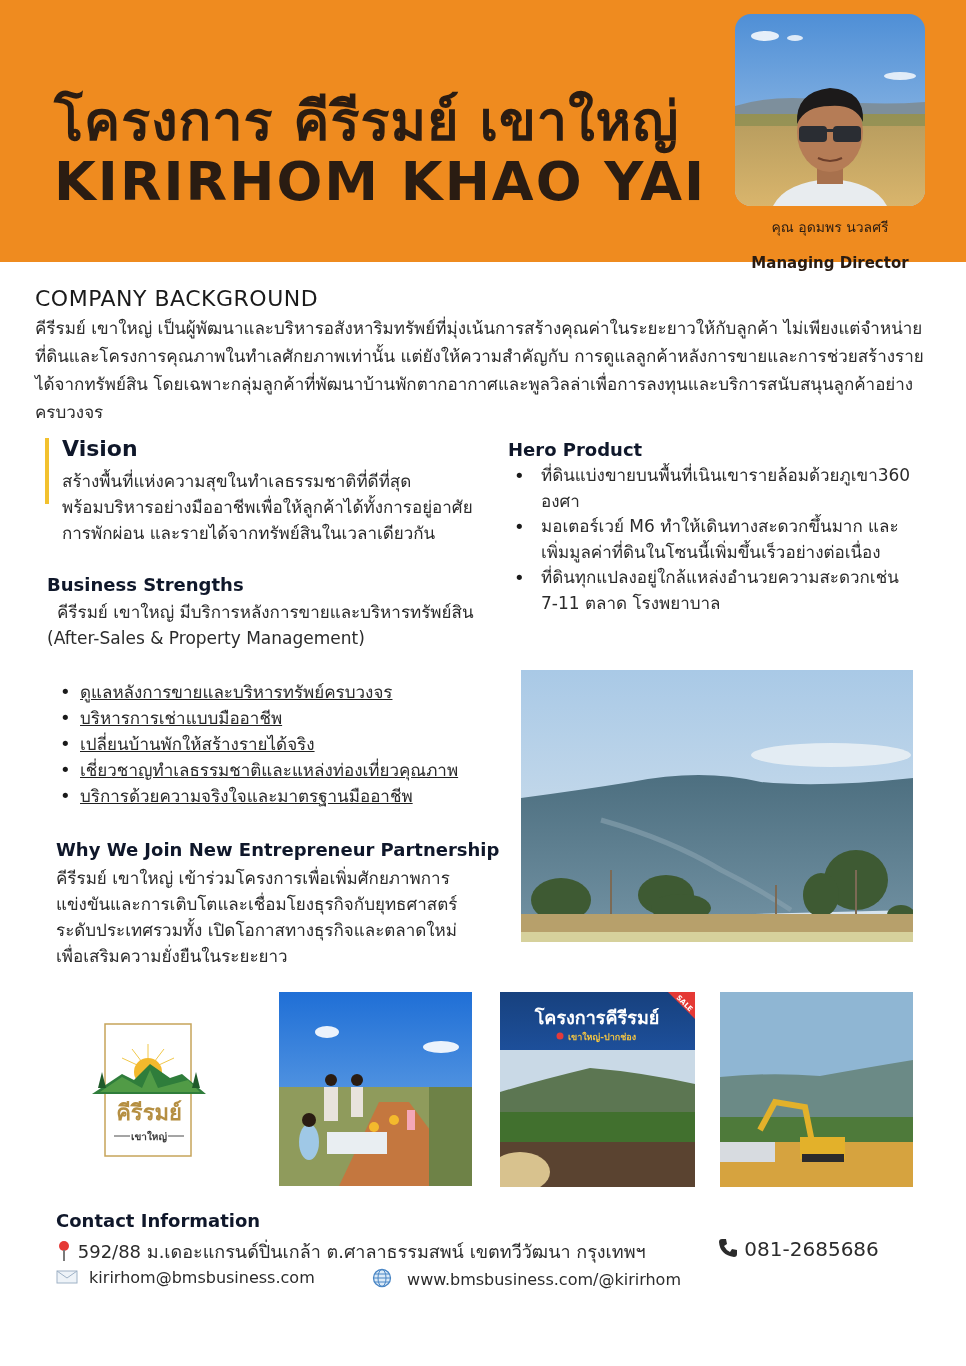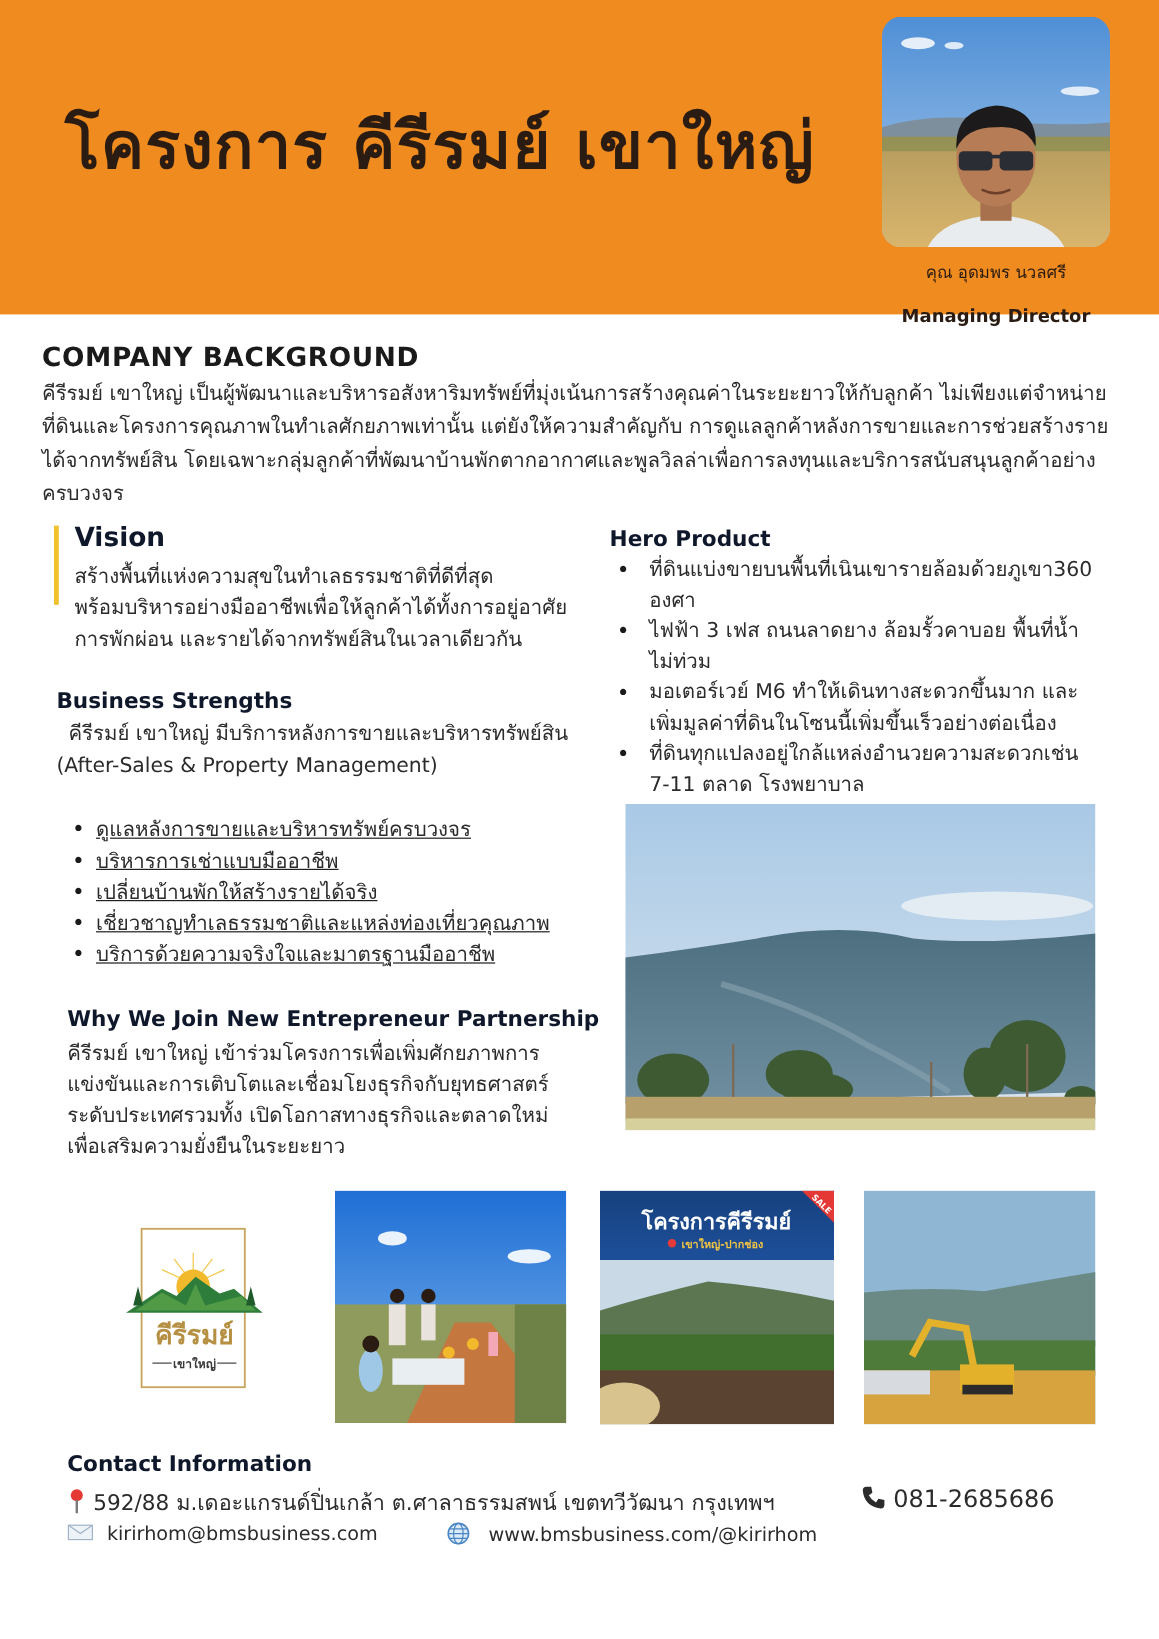--- a/index.html
+++ b/index.html
@@ -8,21 +8,21 @@
 
   
   .header { position: absolute; left: 0; top: 0; width: 966px; height: 262px; background: #ef8b1f; }
   .title-th { position: absolute; left: 54px; top: 95px; font-family: "DejaVu Sans", sans-serif; font-weight: bold; font-size: 54px; color: #2a1c12; letter-spacing: 1px; line-height: 1; white-space: nowrap; text-align: center; }
   .title-en { position: absolute; left: 54px; top: 155px; font-family: "DejaVu Sans", sans-serif; font-weight: bold; font-size: 54px; color: #2a1c12; letter-spacing: 2px; line-height: 1; white-space: nowrap; }
   .photo { position: absolute; left: 735px; top: 14px; width: 190px; height: 192px; border-radius: 16px; overflow: hidden; }
   .director-name { position: absolute; left: 730px; top: 216px; width: 200px; text-align: center; font-size: 14px; color: #2a1c12; }
   .director-title { position: absolute; left: 730px; top: 236px; width: 200px; text-align: center; font-size: 15px; font-weight: bold; color: #2a1c12; margin-top: 18px; }
 
   
-  .cb-title { position: absolute; left: 35px; top: 286px; font-size: 22px; font-weight: bold; color: #1a1a1a; letter-spacing: 0.5px; }
+  .cb-title { position: absolute; left: 35px; top: 286px; font-size: 22px; font-weight: normal; color: #1a1a1a; letter-spacing: 0.5px; }
   .cb-text { position: absolute; left: 35px; top: 314px; width: 890px; font-size: 17px; line-height: 28px; color: #2b2b2b; }
 
   .accent-bar { position: absolute; left: 45px; top: 438px; width: 4px; height: 66px; background: #f2c12e; }
   .sec-title { position: absolute; font-weight: bold; color: #0f172a; white-space: nowrap; }
   .body-text { position: absolute; font-size: 17px; line-height: 26px; color: #2b2b2b; }
 
   ul.bullets { position: absolute; list-style: none; }
   ul.bullets li { position: relative; padding-left: 22px; font-size: 17px; line-height: 26px; color: #2b2b2b; }
   ul.bullets li::before { content: "•"; position: absolute; left: 2px; top: 0; font-size: 18px; color: #1a1a1a; }
 
@@ -33,20 +33,21 @@
   .img-box svg { display: block; width: 100%; height: 100%; }
 
   .contact-line { position: absolute; white-space: nowrap; color: #2b2b2b; }
   .icon-inline { display: inline-block; vertical-align: middle; }
 </style>
 </head>
 <body>
 
 <div class="header">
   <div class="title-th">โครงการ คีรีรมย์ เขาใหญ่</div>
+  <div class="title-en">KIRIRHOM KHAO YAI</div>
 
   <div class="photo">
     <svg viewBox="0 0 190 192" preserveAspectRatio="none" width="190" height="192">
       <defs>
         <linearGradient id="sky1" x1="0" y1="0" x2="0" y2="1">
           <stop offset="0" stop-color="#4f8fd6"></stop>
           <stop offset="1" stop-color="#a9c9ea"></stop>
         </linearGradient>
         <linearGradient id="field1" x1="0" y1="0" x2="0" y2="1">
           <stop offset="0" stop-color="#b59b5e"></stop>
@@ -103,21 +104,20 @@
 <div class="body-text" style="left:56px; top:865px; width:445px;">
   <div>คีรีรมย์   เขาใหญ่   เข้าร่วมโครงการเพื่อเพิ่มศักยภาพการ</div>
   <div>แข่งขันและการเติบโตและเชื่อมโยงธุรกิจกับยุทธศาสตร์</div>
   <div>ระดับประเทศรวมทั้ง    เปิดโอกาสทางธุรกิจและตลาดใหม่</div>
   <div>เพื่อเสริมความยั่งยืนในระยะยาว</div>
 </div>
 
 <div class="sec-title" style="left:508px; top:439px; font-size:18px;">Hero Product</div>
 <ul class="bullets hero" style="left:508px; top:463px; width:410px;">
   <li>ที่ดินแบ่งขายบนพื้นที่เนินเขารายล้อมด้วยภูเขา360 องศา</li>
-  <li>ไฟฟ้า 3 เฟส ถนนลาดยาง ล้อมรั้วคาบอย พื้นที่น้ำไม่ท่วม</li>
   <li>มอเตอร์เวย์  M6  ทำให้เดินทางสะดวกขึ้นมาก  และเพิ่มมูลค่าที่ดินในโซนนี้เพิ่มขึ้นเร็วอย่างต่อเนื่อง</li>
   <li>ที่ดินทุกแปลงอยู่ใกล้แหล่งอำนวยความสะดวกเช่น 7-11 ตลาด โรงพยาบาล</li>
 </ul>
 
 <div class="img-box" style="left:521px; top:670px; width:392px; height:272px;">
   <svg viewBox="0 0 392 272" preserveAspectRatio="none">
     <defs>
       <linearGradient id="sky2" x1="0" y1="0" x2="0" y2="1">
         <stop offset="0" stop-color="#a9c9e6"></stop>
         <stop offset="1" stop-color="#dbe6ee"></stop>
@@ -142,21 +142,21 @@
     <g stroke="#7c6a55" stroke-width="2">
       <line x1="90" y1="200" x2="90" y2="250"></line>
       <line x1="255" y1="215" x2="255" y2="252"></line>
       <line x1="335" y1="200" x2="335" y2="252"></line>
     </g>
     <rect y="244" width="392" height="20" fill="#b7a06b"></rect>
     <rect y="262" width="392" height="10" fill="#d6d19c"></rect>
   </svg>
 </div>
 
-<div class="img-box" style="left:105px; top:1022px; width:114px; height:136px;">
+<div class="img-box" style="left:92px; top:1022px; width:114px; height:136px;">
   <svg viewBox="0 0 114 136" preserveAspectRatio="none">
     <rect x="13" y="2" width="86" height="132" fill="none" stroke="#c6a45a" stroke-width="1.5"></rect>
     <g stroke="#f1c84a" stroke-width="1">
       <line x1="56" y1="48" x2="56" y2="22"></line>
       <line x1="56" y1="48" x2="40" y2="27"></line>
       <line x1="56" y1="48" x2="72" y2="27"></line>
       <line x1="56" y1="48" x2="30" y2="36"></line>
       <line x1="56" y1="48" x2="82" y2="36"></line>
     </g>
     <circle cx="56" cy="50" r="14" fill="#f3b92d"></circle>

